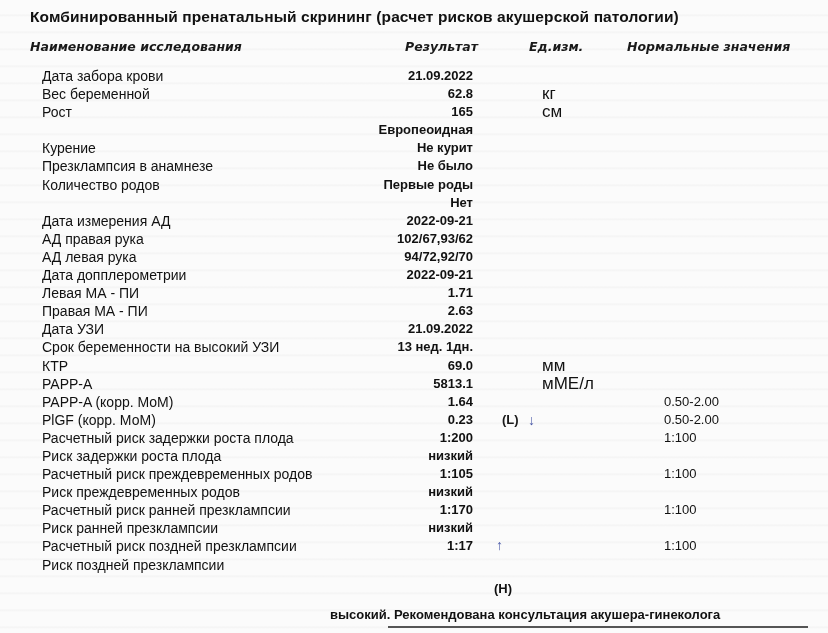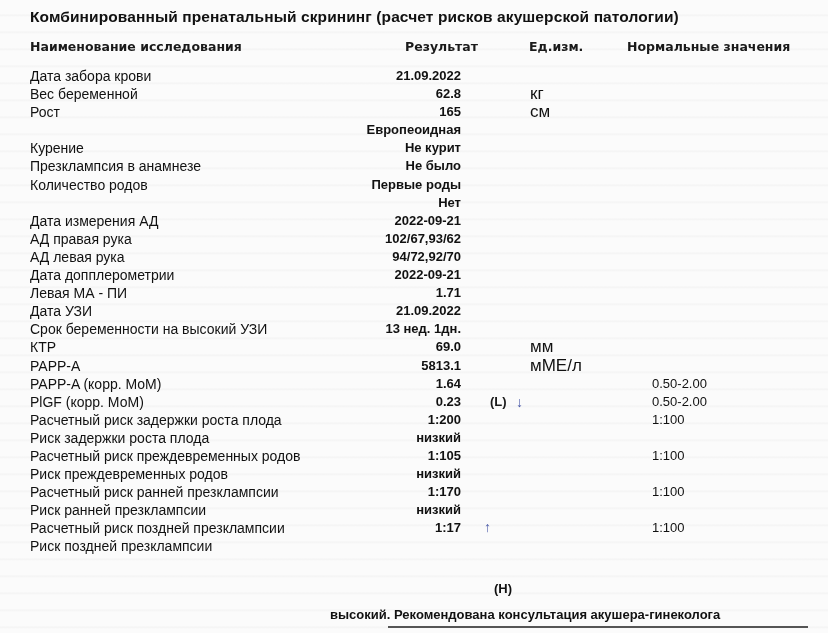--- a/index.html
+++ b/index.html
@@ -27,29 +27,30 @@
     letter-spacing: 0.1px;
     color: #111;
   }
   .hdr {
     position: absolute;
     top: 39px;
     font-size: 12.5px;
     font-weight: bold;
     color: #1a1a1a;
     font-family: "DejaVu Sans", sans-serif;
+    font-style: italic;
   }
   .hdr-name { left: 30px; }
   .hdr-result { left: 405px; }
   .hdr-unit { left: 529px; }
   .hdr-norm { left: 627px; }
 
   .rows {
     position: absolute;
-    left: 0;
+    left: 12px;
     top: 67px;
     width: 813px;
   }
   .row {
     position: relative;
     height: 18.1px;
     font-size: 14px;
     line-height: 18px;
   }
   .row .name {
@@ -172,20 +173,24 @@
   </div>
   <div class="row">
     <span class="name">Дата допплерометрии</span>
     <span class="val">2022-09-21</span>
   </div>
   <div class="row">
     <span class="name">Левая МА - ПИ</span>
     <span class="val">1.71</span>
   </div>
   <div class="row">
+    <span class="name">Правая МА - ПИ</span>
+    <span class="val">2.63</span>
+  </div>
+  <div class="row">
     <span class="name">Дата УЗИ</span>
     <span class="val">21.09.2022</span>
   </div>
   <div class="row">
     <span class="name">Срок беременности на высокий УЗИ</span>
     <span class="val">13 нед. 1дн.</span>
   </div>
   <div class="row">
     <span class="name">КТР</span>
     <span class="val">69.0</span>

